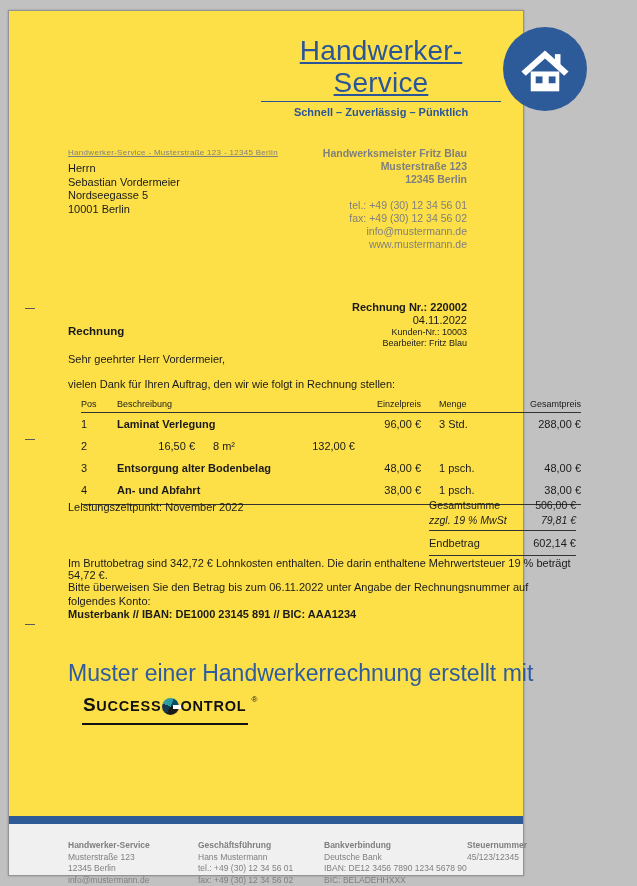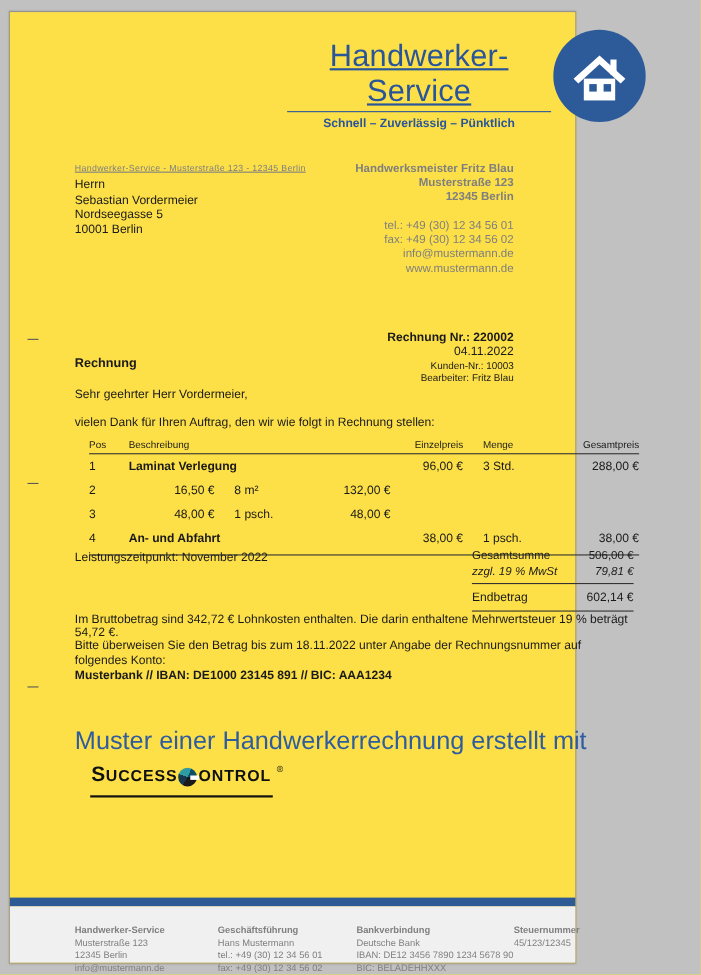--- a/index.html
+++ b/index.html
@@ -170,20 +170,21 @@
         <div class="c-tot">288,00 €</div>
       </div>
       <div class="trow">
         <div class="c-pos">2</div>
         <div class="c-unit">16,50 €</div>
         <div class="c-qty">8 m²</div>
         <div class="c-tot">132,00 €</div>
       </div>
       <div class="trow">
         <div class="c-pos">3</div>
+        <div class="c-desc">Entsorgung alter Bodenbelag</div>
         <div class="c-unit">48,00 €</div>
         <div class="c-qty">1 psch.</div>
         <div class="c-tot">48,00 €</div>
       </div>
       <div class="trow">
         <div class="c-pos">4</div>
         <div class="c-desc">An- und Abfahrt</div>
         <div class="c-unit">38,00 €</div>
         <div class="c-qty">1 psch.</div>
         <div class="c-tot">38,00 €</div>
@@ -205,21 +206,21 @@
       <div class="rule"></div>
       <div class="row final">
         <span>Endbetrag</span>
         <span>602,14 €</span>
       </div>
       <div class="rule"></div>
     </div>
 
     <div class="note1">Im Bruttobetrag sind 342,72 € Lohnkosten enthalten. Die darin enthaltene Mehrwertsteuer 19 % beträgt 54,72 €.</div>
     <div class="note2">
-      <div>Bitte überweisen Sie den Betrag bis zum 18.11.2022 unter Angabe der Rechnungsnummer auf folgendes Konto:</div>
+      <div>Bitte überweisen Sie den Betrag bis zum 06.11.2022 unter Angabe der Rechnungsnummer auf folgendes Konto:</div>
       <div class="bank">Musterbank // IBAN: DE1000 23145 891 // BIC: AAA1234</div>
     </div>
 
     <div class="promo">
       <div>Muster einer Handwerkerrechnung erstellt mit</div>
       <div class="promo-line2">
         <span class="sc-logo">
           <span class="sc-big">S</span>
           <span class="sc-small">UCCESS</span>
           <span class="sc-circle"></span>

